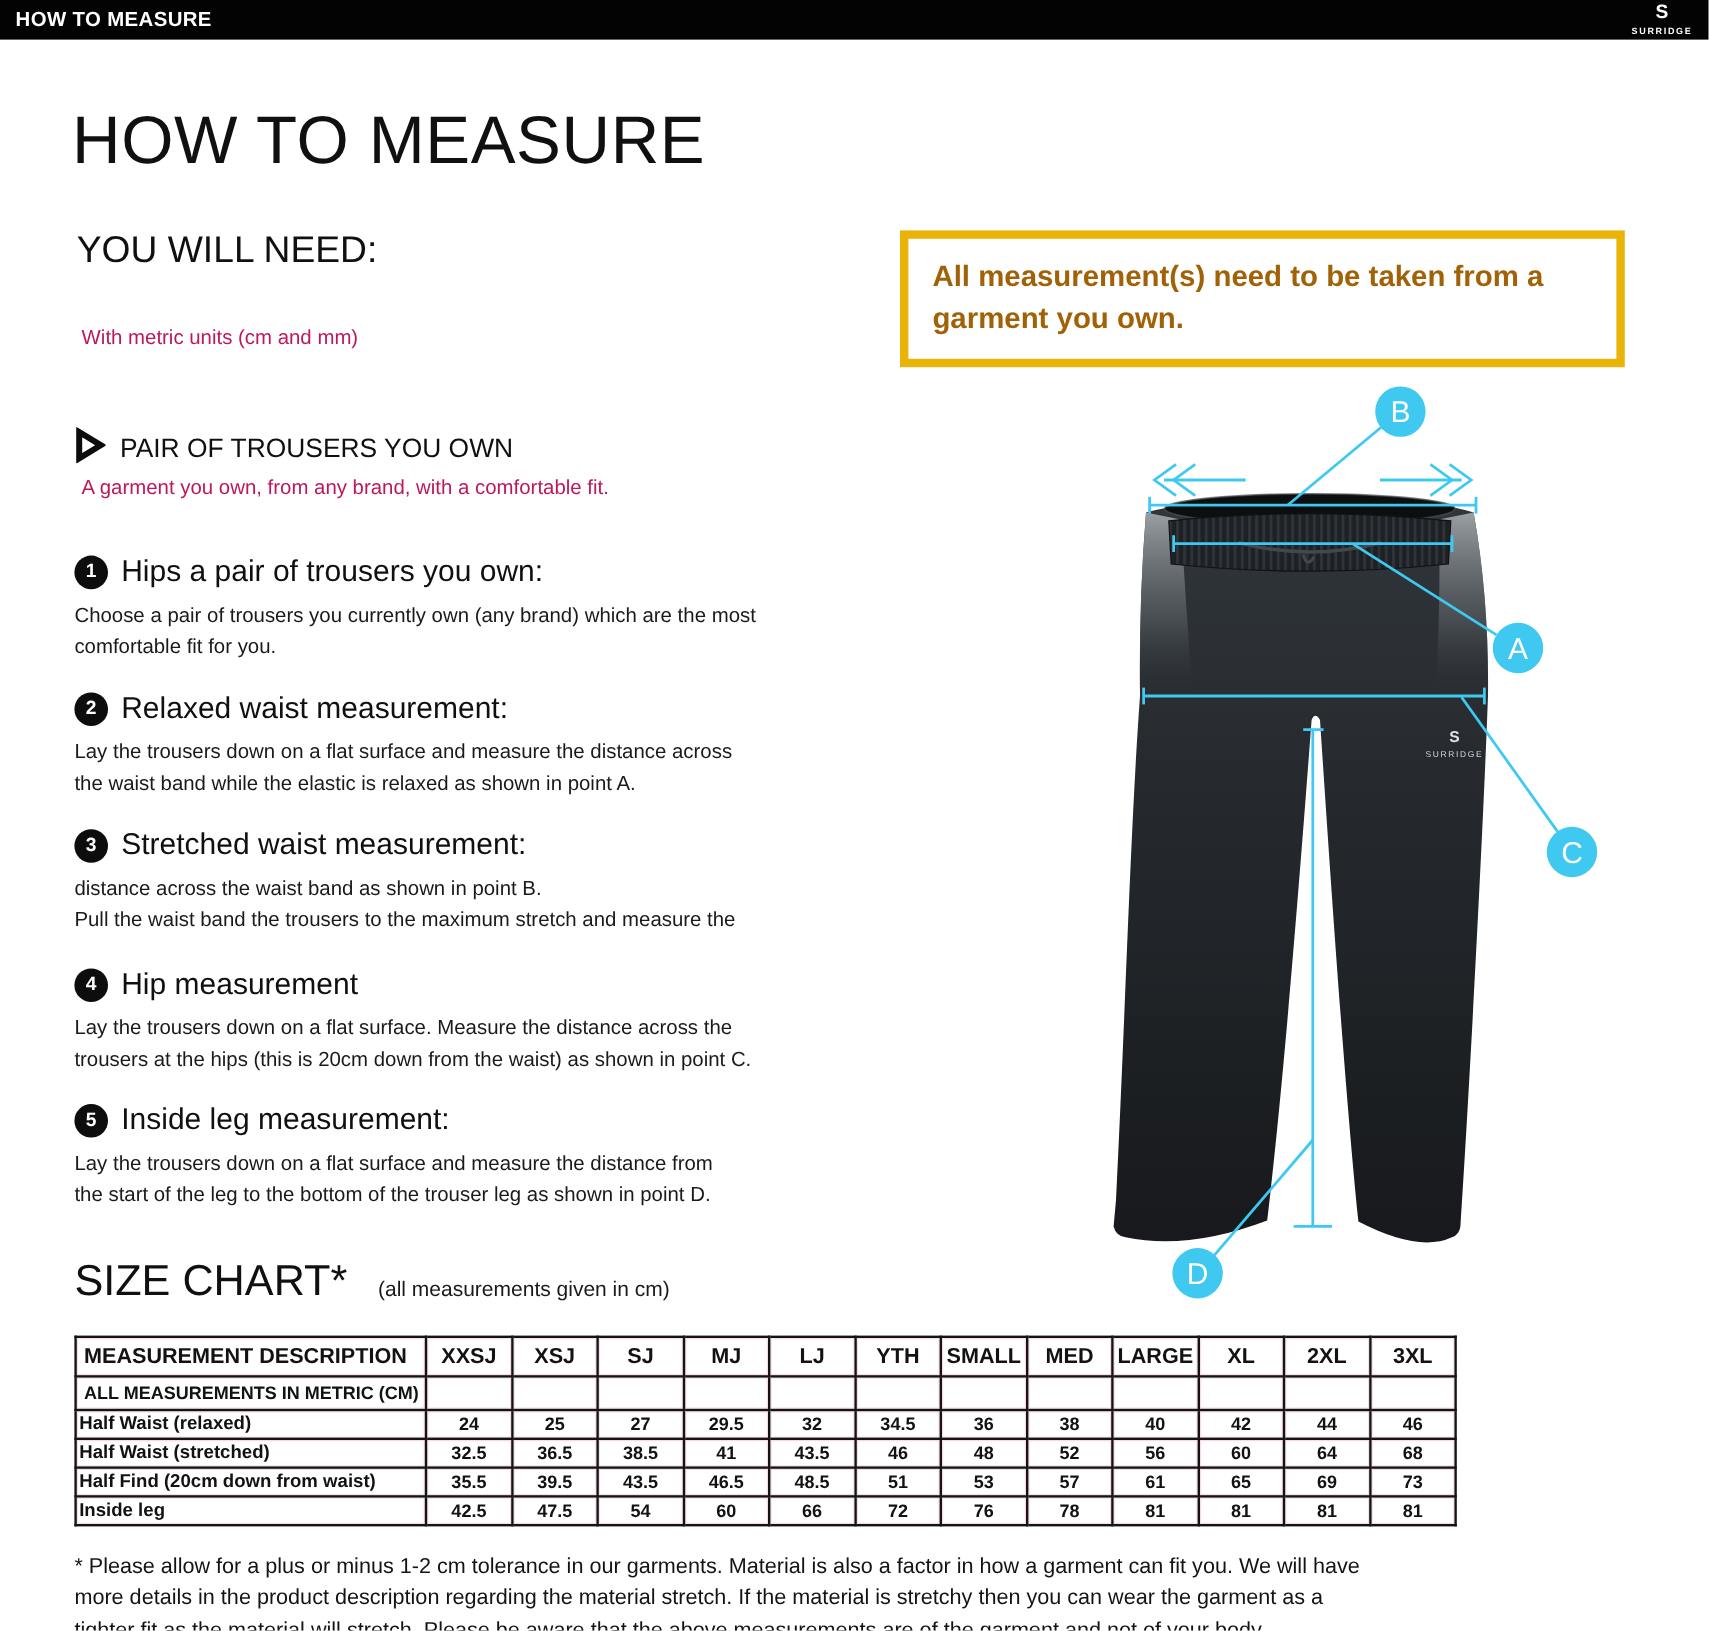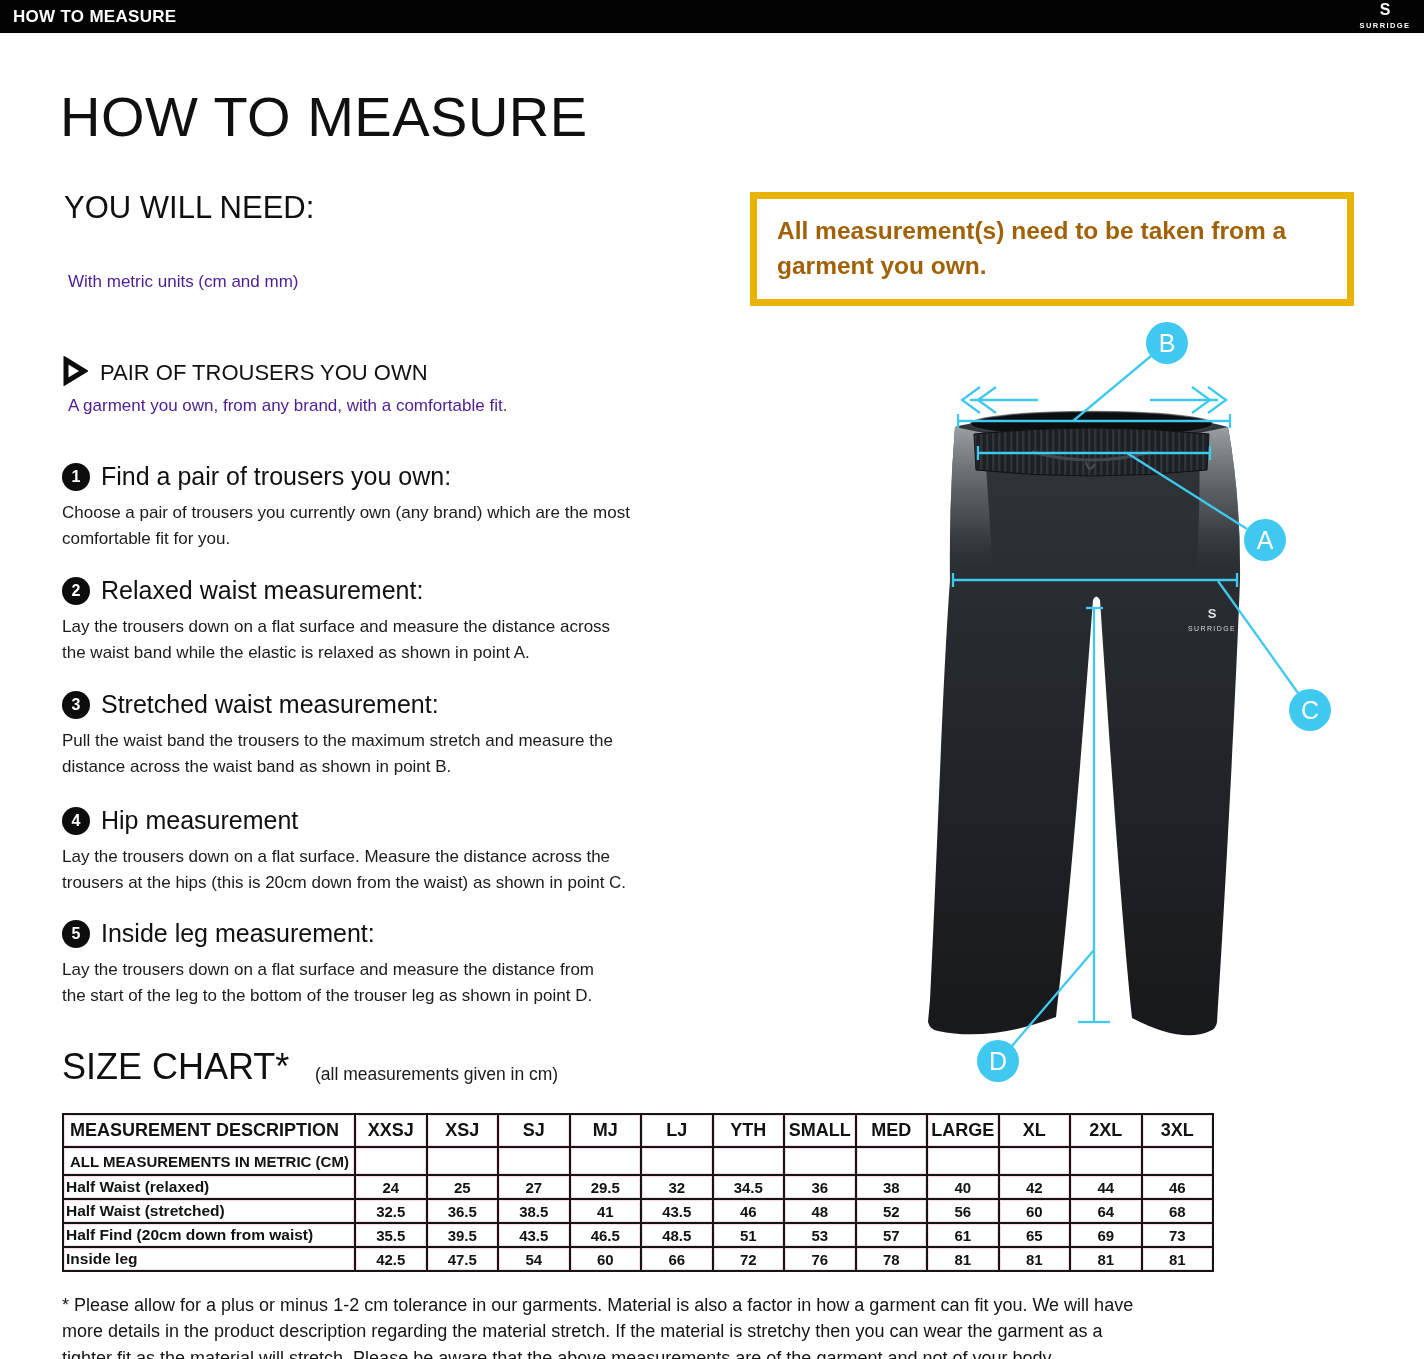--- a/index.html
+++ b/index.html
@@ -12,21 +12,21 @@
   .topbar-logo{position:absolute;right:4px;top:1px;}
 
   
   .h1{position:absolute;left:60px;top:84px;font-size:56px;font-weight:400;letter-spacing:.5px;color:#101010;}
   .h2{position:absolute;left:64px;top:190px;font-size:31px;font-weight:400;color:#101010;}
 
   
   .need{position:absolute;left:62px;width:640px;}
   .need-row{display:flex;align-items:center;gap:12px;}
   .need-name{font-size:22px;color:#101010;}
-  .need-desc{font-size:17px;margin-top:6px;margin-left:6px;color:#4c1d95;}
+  .need-desc{font-size:17px;margin-top:6px;margin-left:6px;color:#be185d;}
 
   
   .notice{position:absolute;left:750px;top:192px;width:604px;box-sizing:border-box;
           border:7px solid #eab308;padding:15px 20px;font-size:24.5px;font-weight:700;
           line-height:1.42;color:#a16207;}
 
   
   .step{position:absolute;left:62px;width:650px;}
   .step-head{display:flex;align-items:center;gap:11px;}
   .badge{width:28px;height:28px;border-radius:50%;background:#0d0d0d;color:#fff;
@@ -87,21 +87,21 @@
       <span class="need-name">PAIR OF TROUSERS YOU OWN</span>
     </div>
     <div class="need-desc">A garment you own, from any brand, with a comfortable fit.</div>
   </div>
 
   <div class="notice">All measurement(s) need to be taken from a garment you own.</div>
 
   <div class="step" style="top:462px;">
     <div class="step-head">
       <span class="badge">1</span>
-      <span class="step-title">Find a pair of trousers you own:</span>
+      <span class="step-title">Hips a pair of trousers you own:</span>
     </div>
     <div class="step-body">
       <div>Choose a pair of trousers you currently own (any brand) which are the most</div>
       <div>comfortable fit for you.</div>
     </div>
   </div>
 
   <div class="step" style="top:576px;">
     <div class="step-head">
       <span class="badge">2</span>
@@ -112,22 +112,22 @@
       <div>the waist band while the elastic is relaxed as shown in point A.</div>
     </div>
   </div>
 
   <div class="step" style="top:690px;">
     <div class="step-head">
       <span class="badge">3</span>
       <span class="step-title">Stretched waist measurement:</span>
     </div>
     <div class="step-body">
+      <div>distance across the waist band as shown in point B.</div>
       <div>Pull the waist band the trousers to the maximum stretch and measure the</div>
-      <div>distance across the waist band as shown in point B.</div>
     </div>
   </div>
 
   <div class="step" style="top:806px;">
     <div class="step-head">
       <span class="badge">4</span>
       <span class="step-title">Hip measurement</span>
     </div>
     <div class="step-body">
       <div>Lay the trousers down on a flat surface. Measure the distance across the</div>

